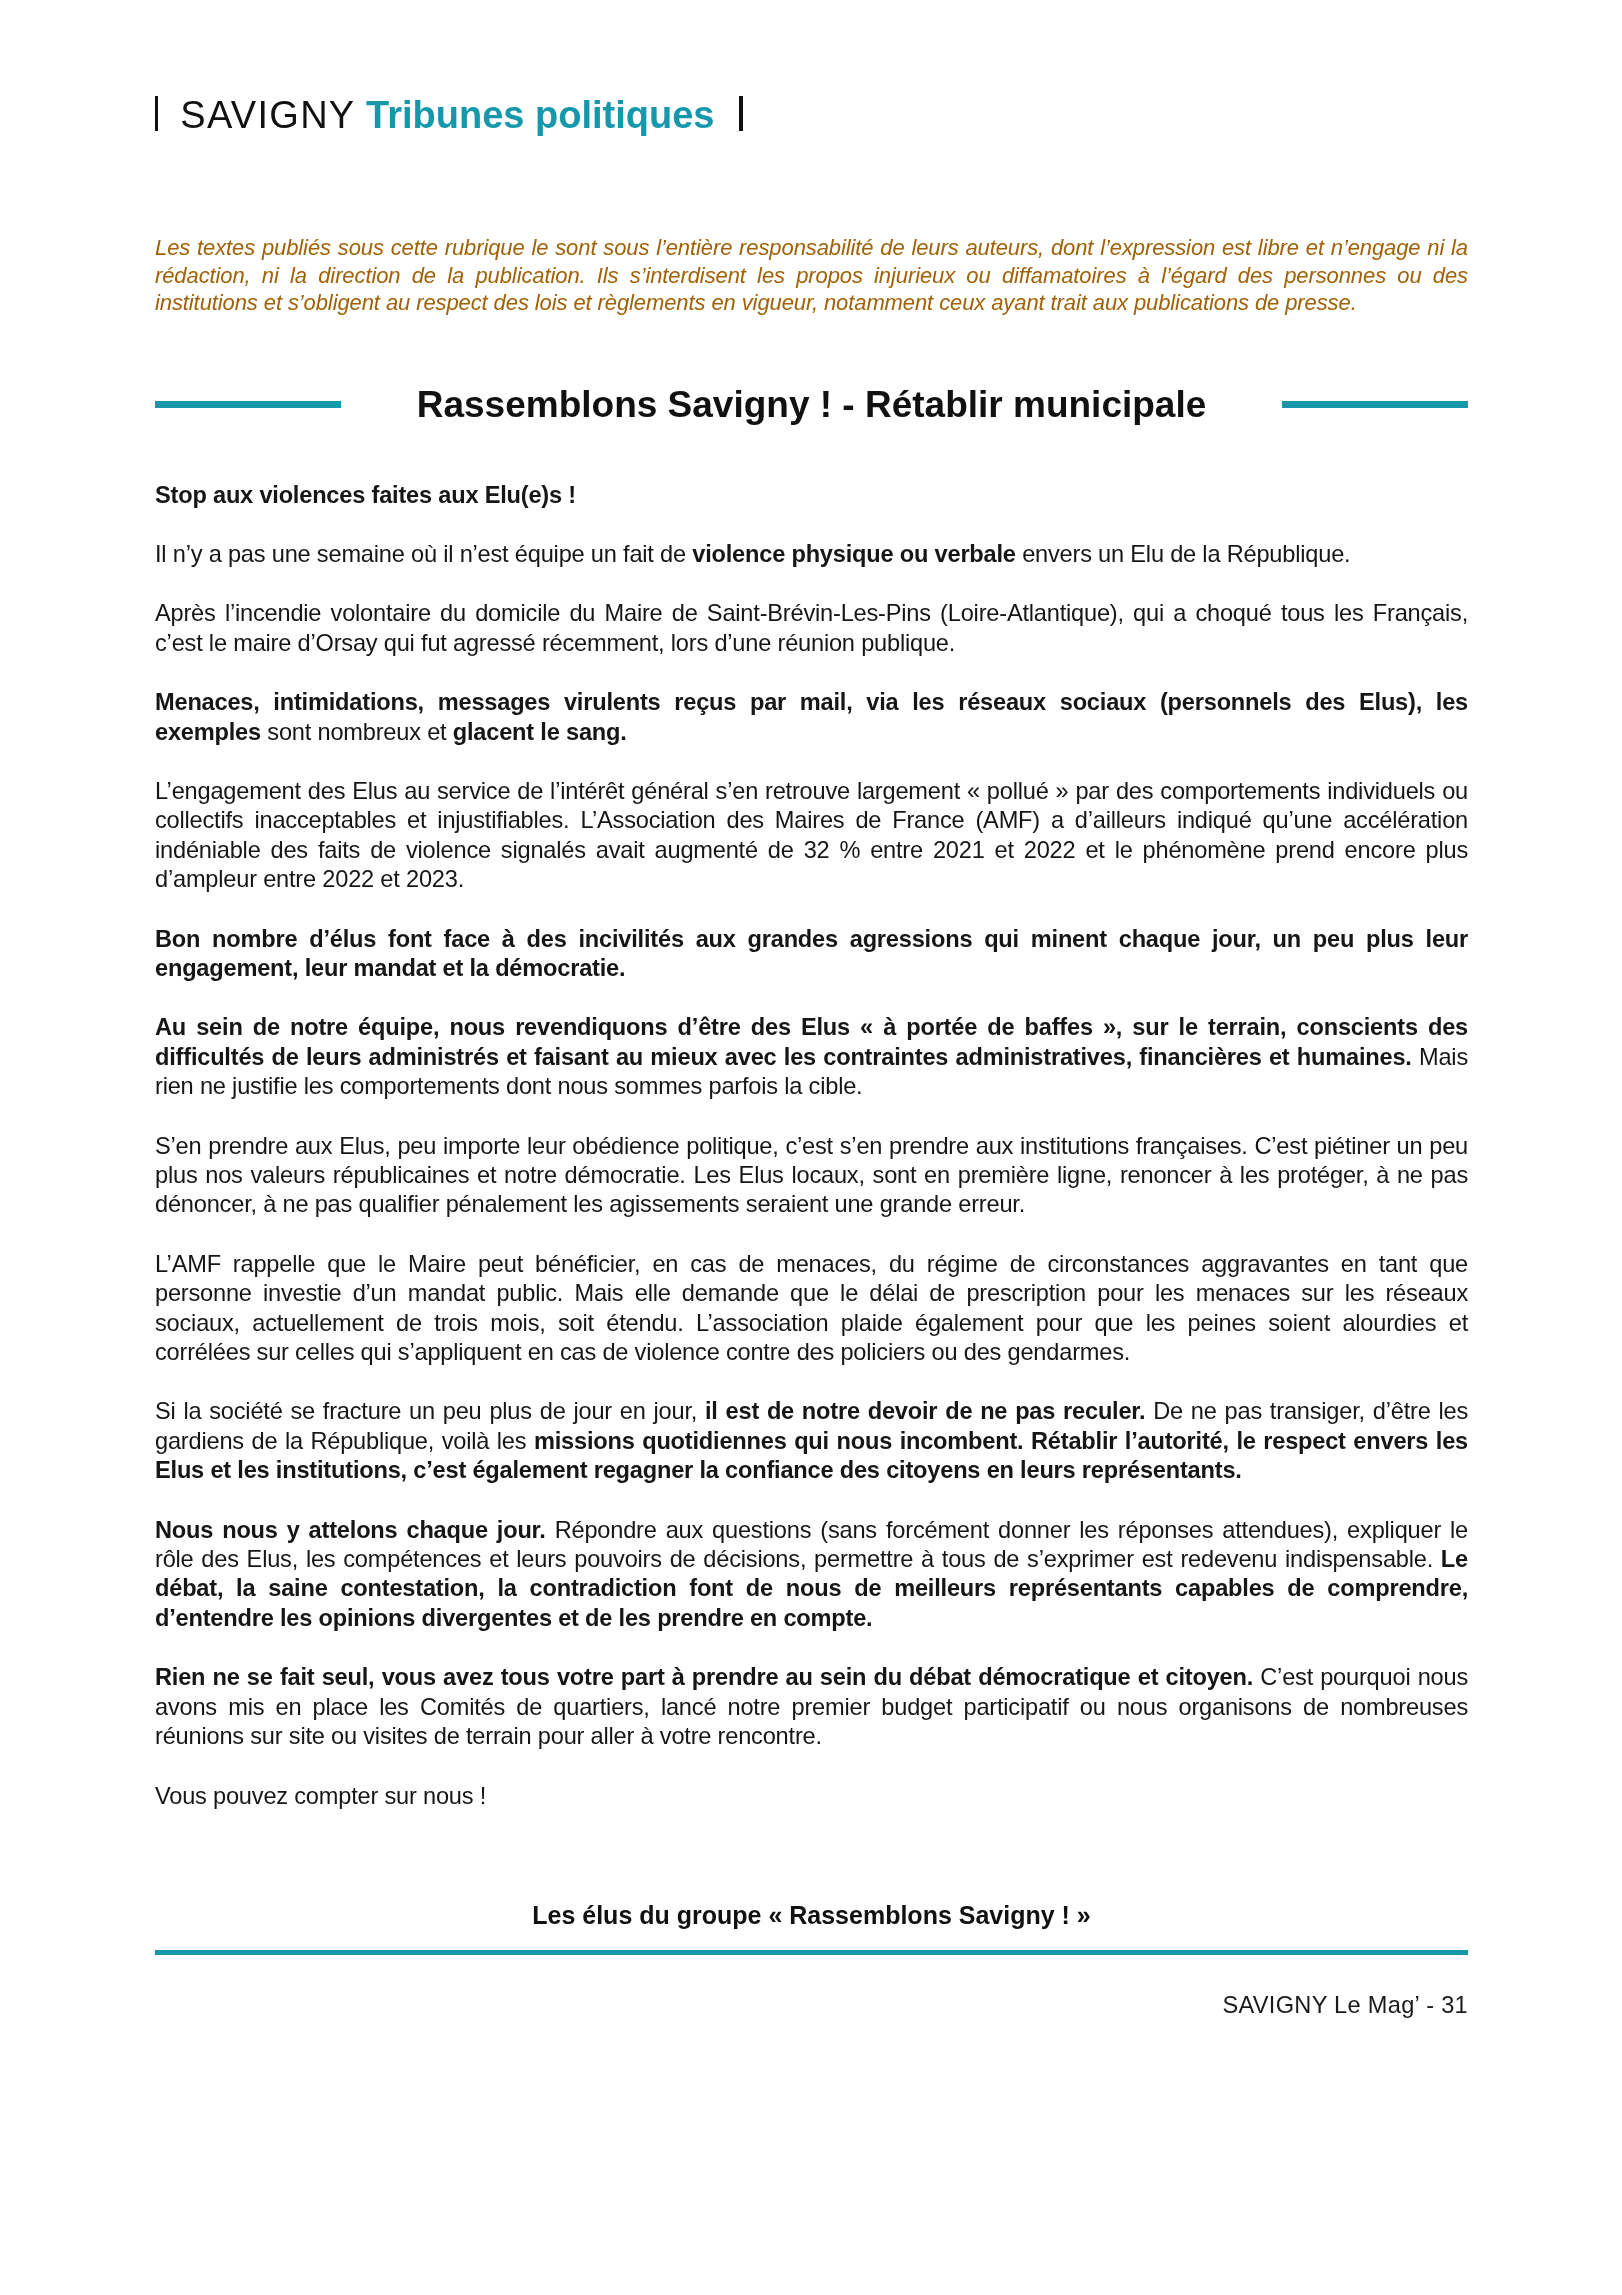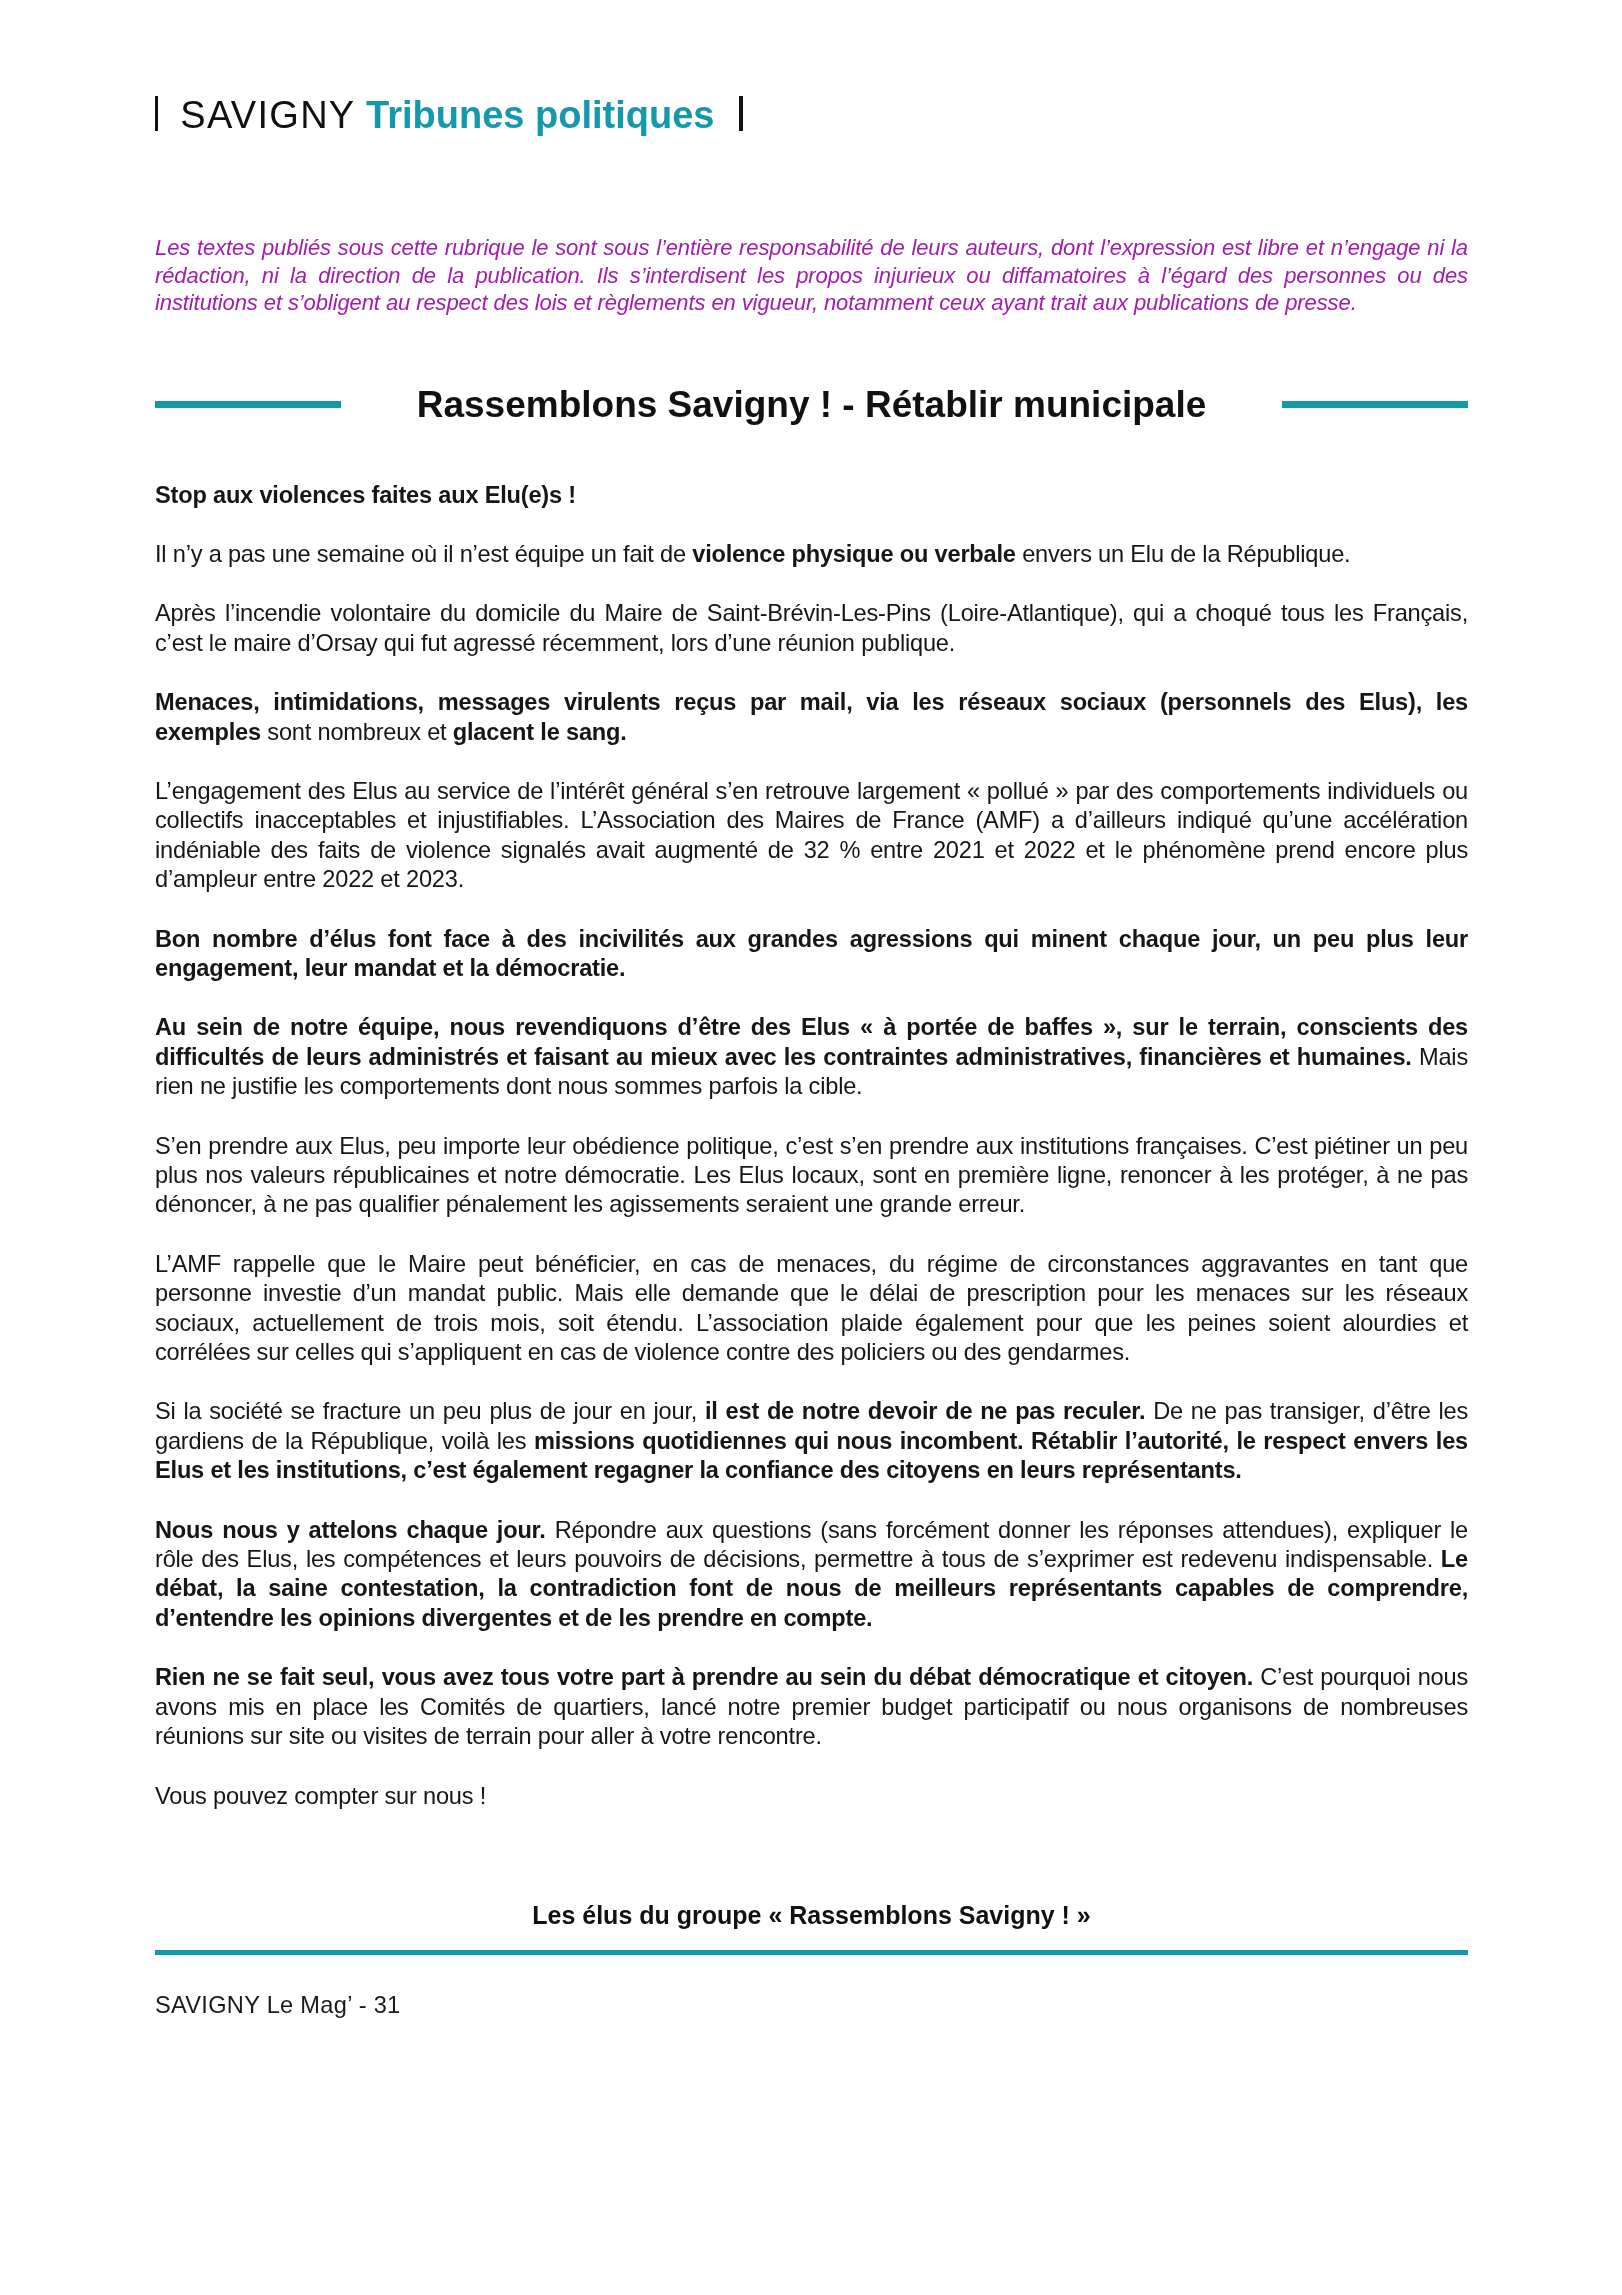--- a/index.html
+++ b/index.html
@@ -30,21 +30,21 @@
   .mag { font-weight:400; letter-spacing:1.3px; }
   .sect { font-weight:bold; color:var(--accent); margin-left:10.5px; letter-spacing:0; }
 
   
   .disclaimer {
     margin:96px 0 0 0;
     font-style:italic;
     font-size:22px; line-height:27.5px;
     text-align:justify;
     letter-spacing:-0.1px;
-    color:#a21caf;
+    color:#a16207;
   }
 
   
   .title-row {
     margin-top:62px;
     display:flex; align-items:center;
   }
   .rule { flex:0 0 186px; width:186px; height:6.5px; background:var(--accent); }
   .title {
     flex:1 1 auto; margin:0;
@@ -72,21 +72,21 @@
     text-align:center;
     font-weight:bold;
     font-size:25px; line-height:29.4px;
     color:#111;
   }
 
   
   .divider { margin-top:19.6px; width:100%; height:5.2px; background:var(--accent); }
   .footer {
     margin-top:36px;
-    text-align:left;
+    text-align:right;
     font-size:23.6px; line-height:29px;
     letter-spacing:0.3px;
     color:#1a1a1a;
   }
 </style>
 </head>
 <body>
 
 <div class="page">
 

